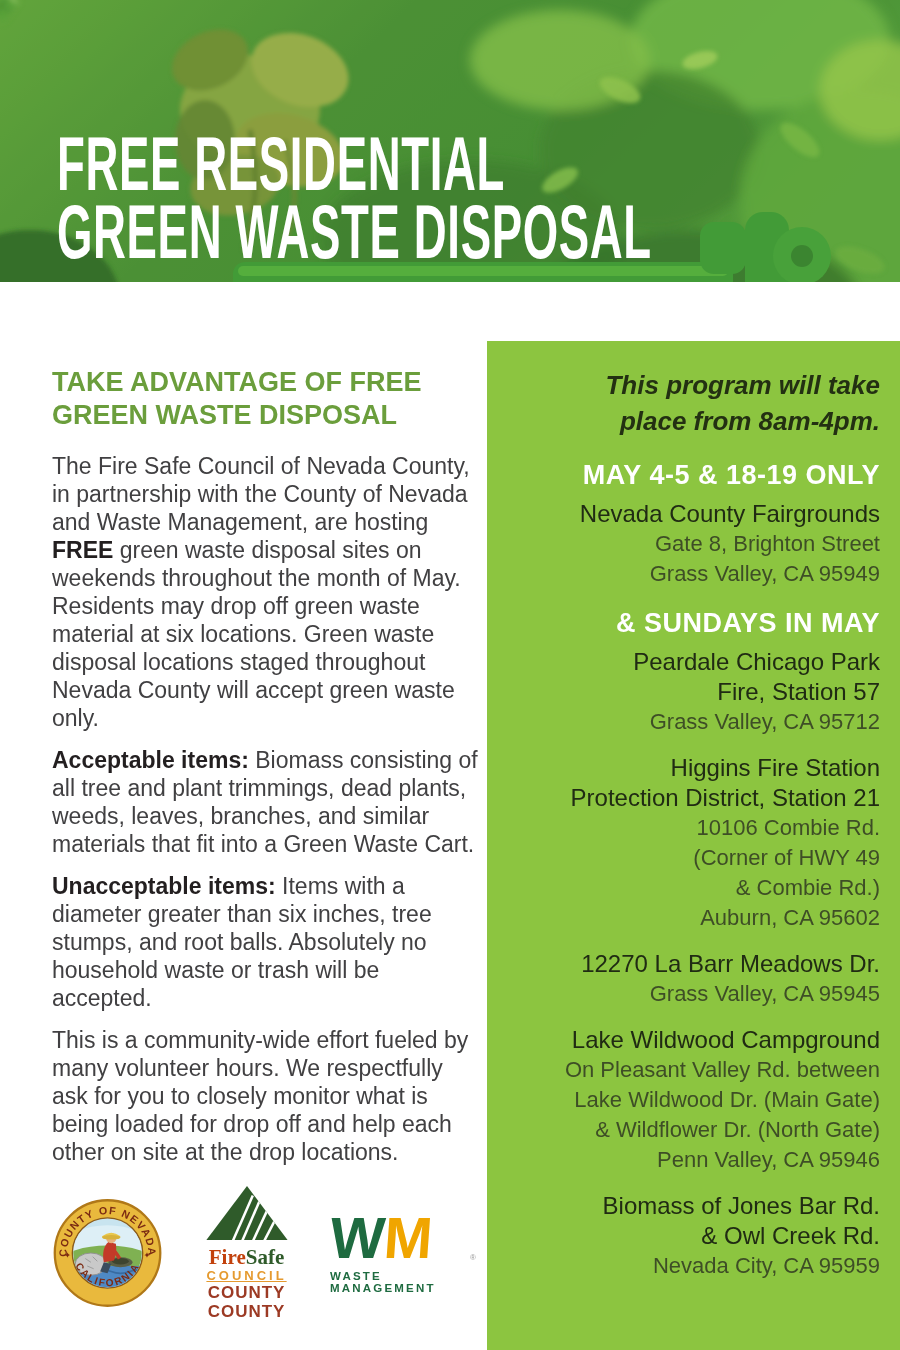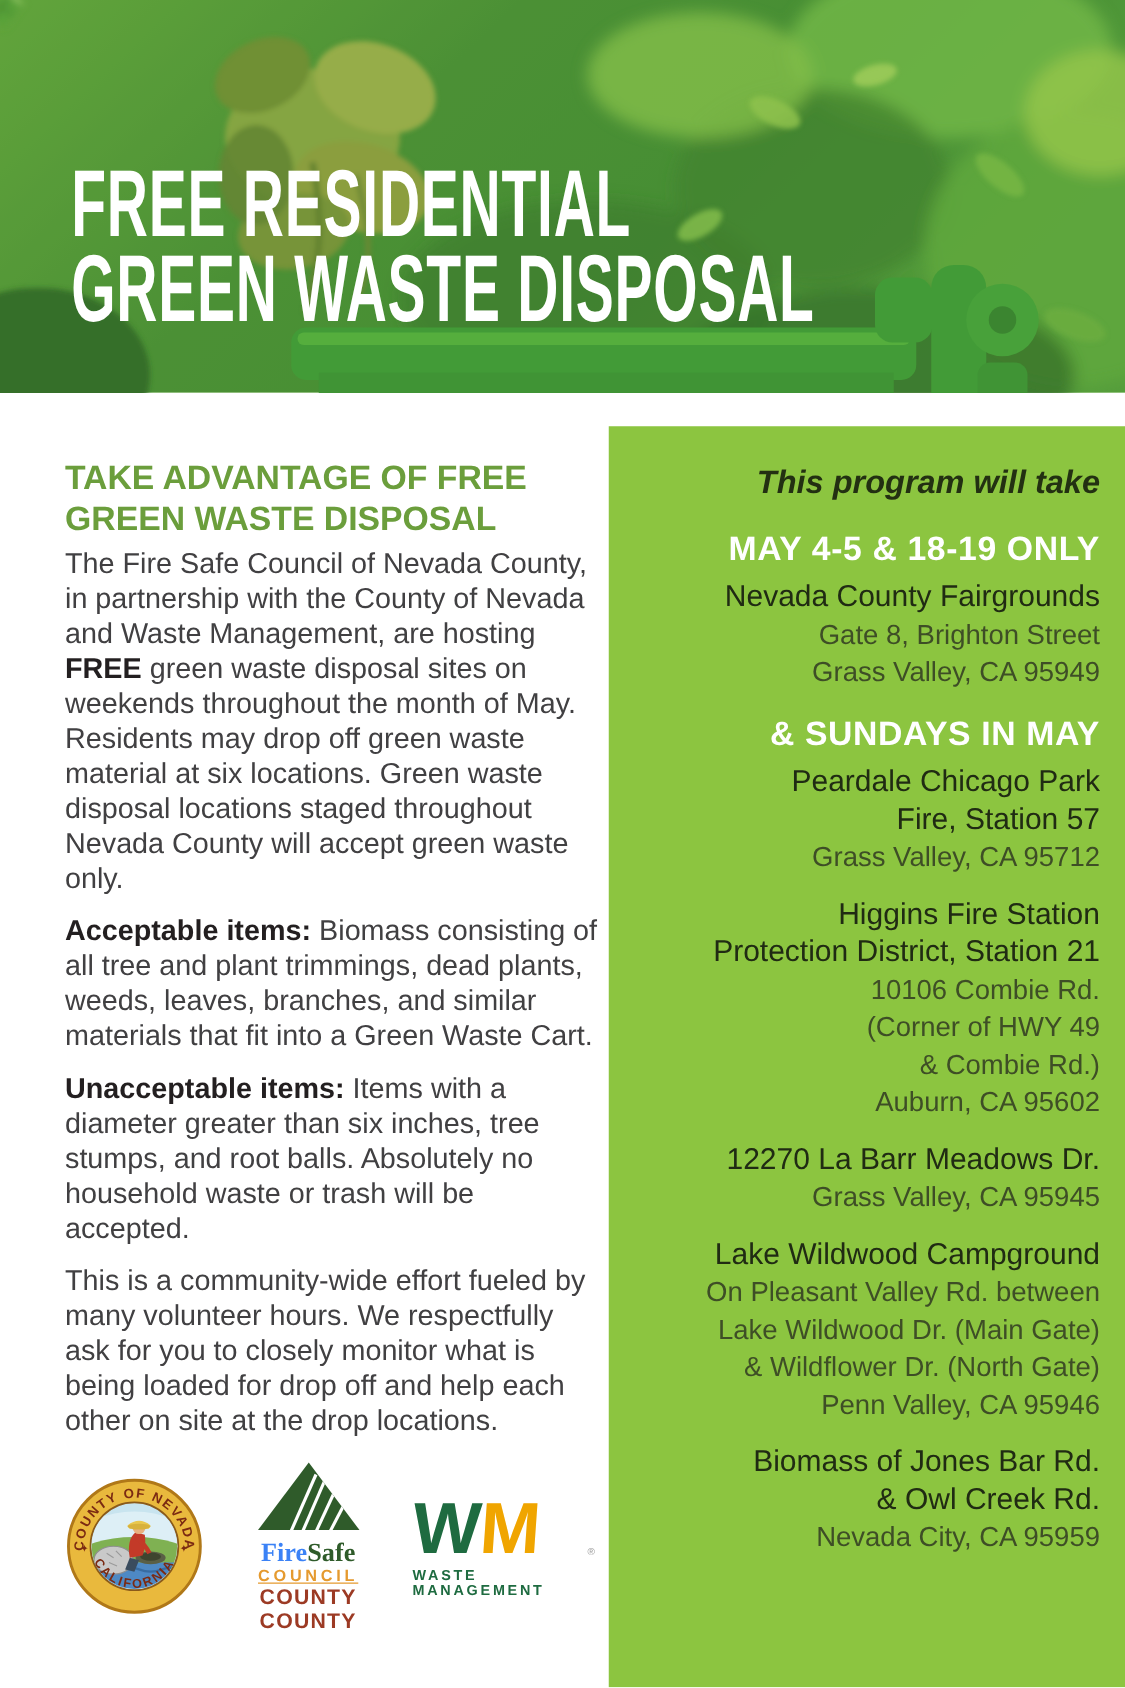--- a/index.html
+++ b/index.html
@@ -1,37 +1,37 @@
 <!DOCTYPE html>
 <html style="--panel-green: #8CC540; --heading-green: #6B9E3C; --body-text: #414042; --title-white: #FFFFFF; --wm-green: #1E6B40; --wm-gold: #F0A500; --firesafe-red: #C1272D; --firesafe-dark-green: #2F5B2A; --seal-gold: #E9B93D;"><head>
 <meta charset="utf-8">
 <style>
   * { margin:0; padding:0; box-sizing:border-box; }
   html,body { background:#ffffff; }
   body { font-family:"Liberation Sans", sans-serif; }
   #page { position:relative; width:900px; height:1350px; background:#ffffff; overflow:hidden; }
 
   
-  .photo-header { position:absolute; left:0; top:0; width:900px; height:314px; overflow:hidden; }
+  .photo-header { position:absolute; left:0; top:0; width:900px; height:282px; overflow:hidden; }
   .photo-header svg { display:block; }
   .hero-title { position:absolute; left:57px; top:130px; z-index:5;
     color:#ffffff; font-weight:700; font-size:76px; line-height:68px;
     letter-spacing:1px; transform:scaleX(0.6); transform-origin:left top; white-space:nowrap; }
 
   
   .left-col { position:absolute; left:52px; top:344px; width:428px; padding-top:22px; }
-  .left-heading { color:var(--heading-green); font-weight:700; font-size:27px; line-height:33px; margin-bottom:4px; }
+  .left-heading { color:var(--heading-green); font-weight:700; font-size:27px; line-height:33px; margin-bottom:20px; }
   .body-para { color:var(--body-text); font-size:23px; line-height:28px; margin-bottom:14px; }
   .body-para b { color:#231F20; }
 
   .logo-row { display:flex; align-items:center; gap:26px; margin-top:18px; }
   .seal-logo { width:114px; height:114px; }
   .fs-logo { width:118px; text-align:center; }
   .fs-name { font-family:"Liberation Serif", serif; font-weight:700; font-size:21px; line-height:22px; }
-  .fs-name .fs-red { color:#3b82f6; }
+  .fs-name .fs-red { color:#c2410c; }
   .fs-name .fs-grn { color:#2F5B2A; }
   .fs-council { color:#E59A2F; font-weight:700; font-size:13px; letter-spacing:3px; line-height:15px;text-decoration:underline; }
   .fs-county { color:#9C3A24; font-weight:700; font-size:17px; letter-spacing:1px; line-height:19px; }
   .wm-logo { width:150px; text-align:left; }
   .wm-label { color:#1E6B40; font-weight:700; font-size:11.5px; letter-spacing:2.2px; margin-top:2px; }
 
   
   .right-panel { position:absolute; left:487px; top:341px; width:413px; height:1009px;
     background:var(--panel-green); padding:26px 20px 0 43px;text-align:right; }
   .panel-intro { color:#233012; font-weight:700; font-style:italic; font-size:26px; line-height:36px; margin-bottom:20px; }
@@ -205,20 +205,21 @@
           <text x="140" y="48" font-size="8" fill="#9a9a9a">®</text>
         </svg>
         <div class="wm-label">WASTE MANAGEMENT</div>
       </div>
     </div>
   </div>
 
   <div class="right-panel">
     <div class="panel-intro">
       <div>This program will take</div>
+      <div>place from 8am-4pm.</div>
     </div>
 
     <div class="section">
       <div class="section-heading">MAY 4-5 &amp; 18-19 ONLY</div>
       <div id="s1-locations">
           <div class="location">
             <div class="loc-name">Nevada County Fairgrounds</div>
             <div class="loc-addr">Gate 8, Brighton Street</div>
             <div class="loc-addr">Grass Valley, CA 95949</div>
           </div>

